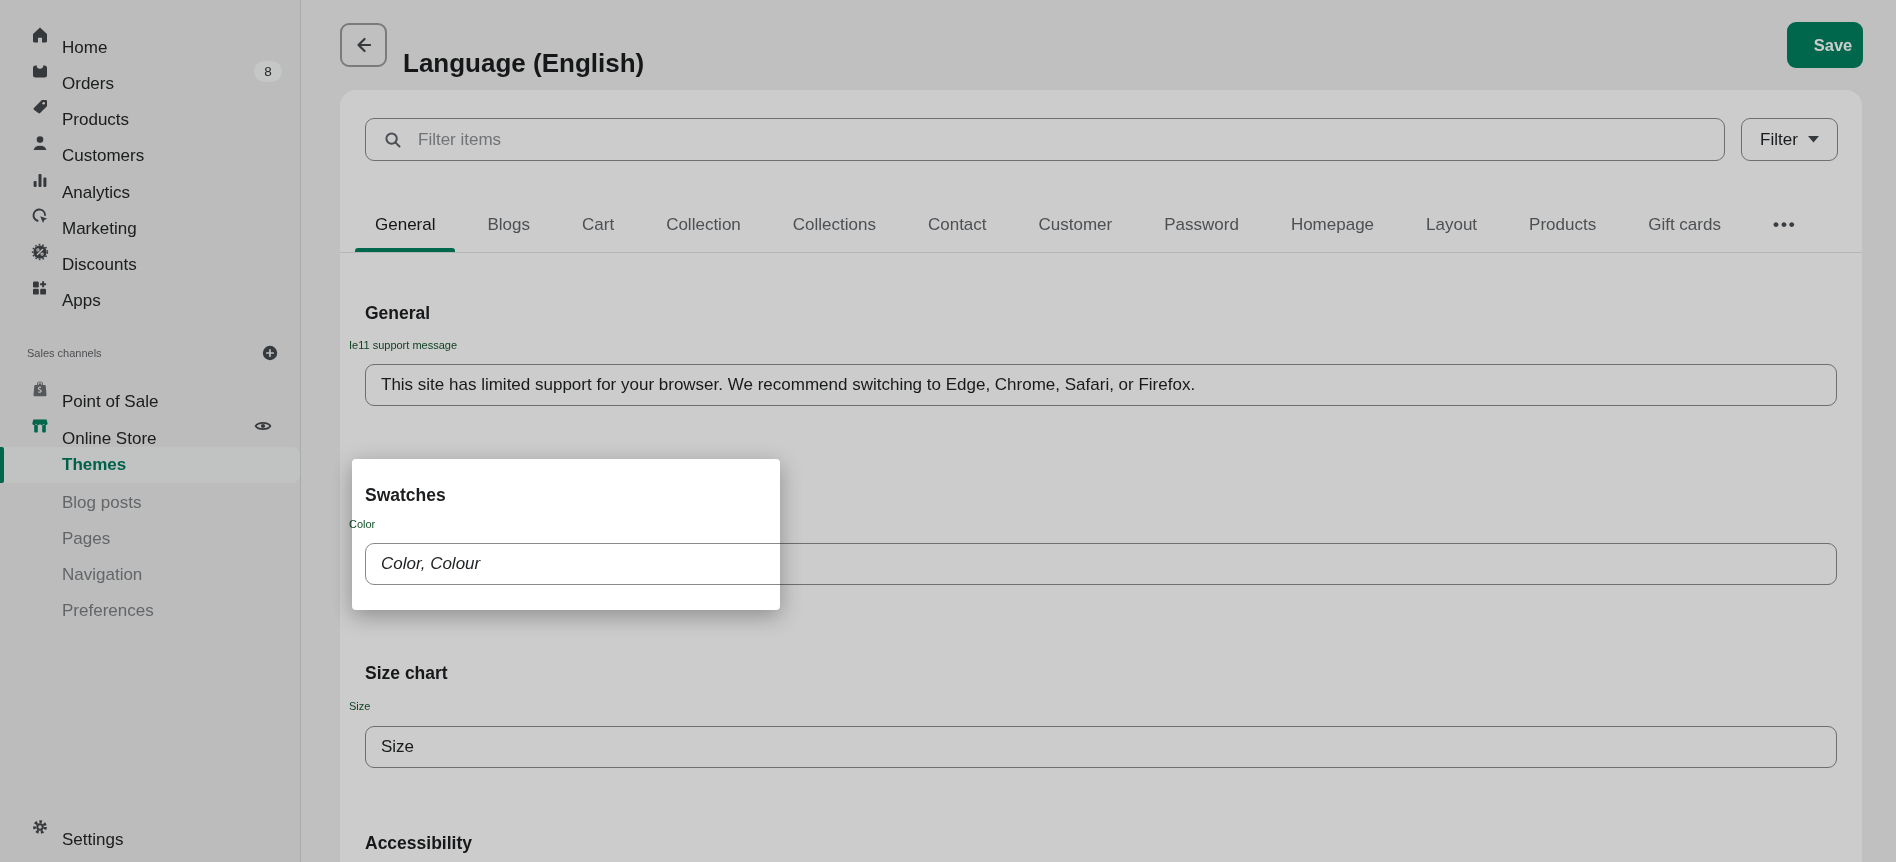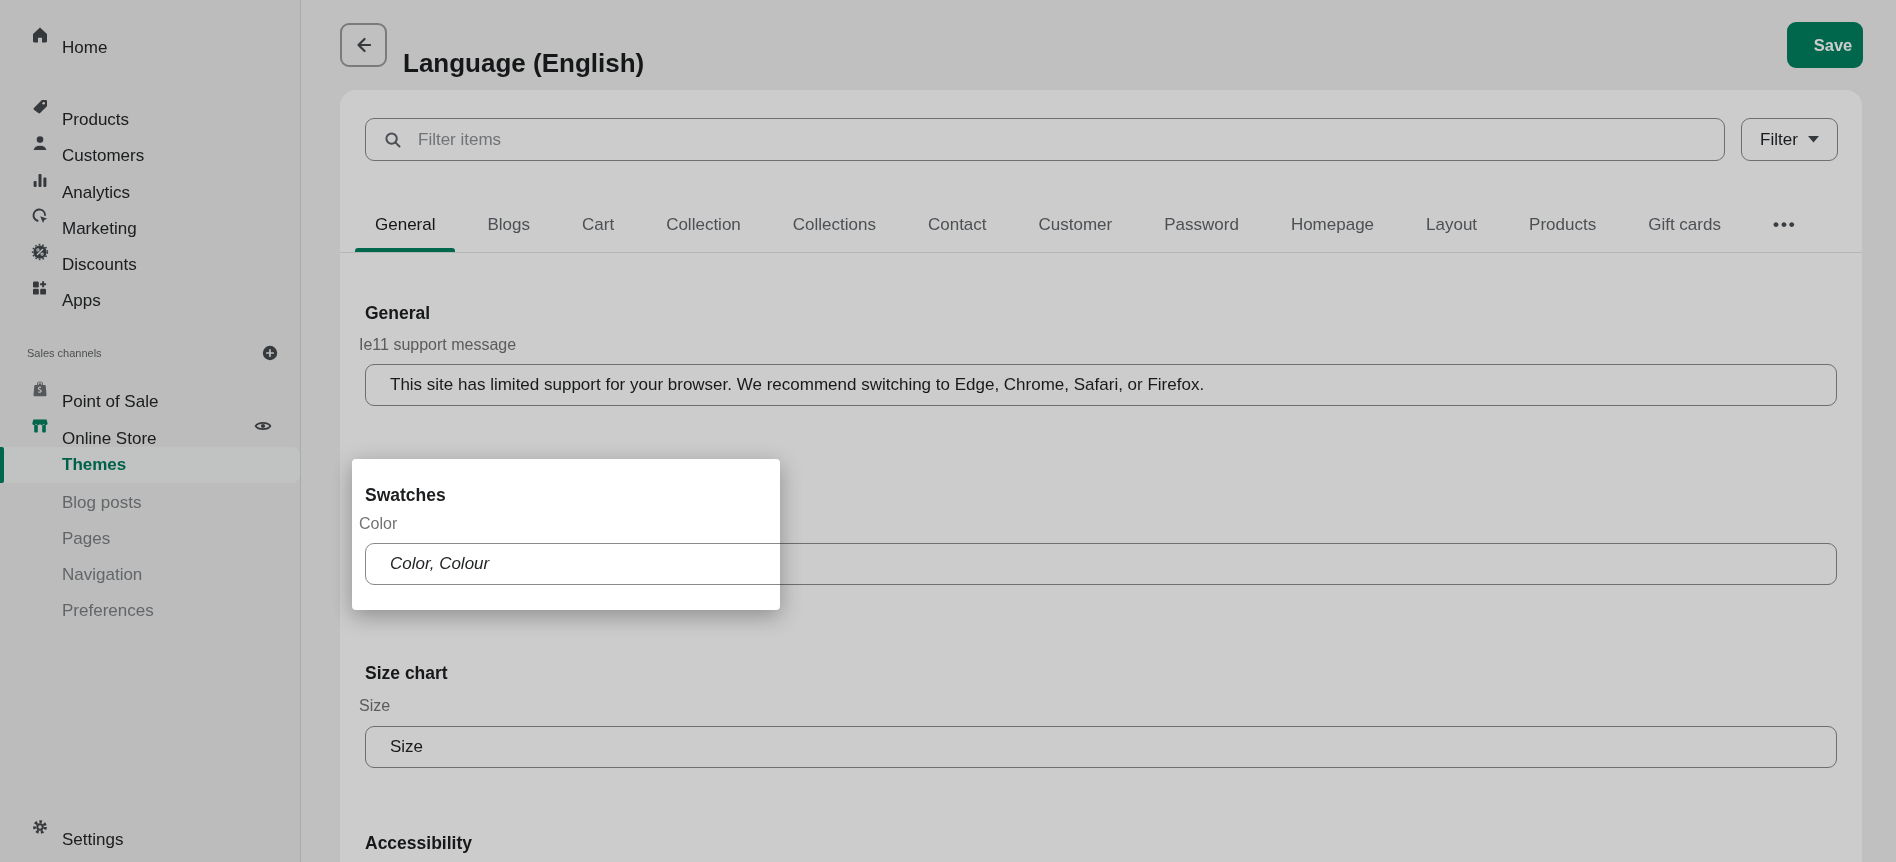--- a/index.html
+++ b/index.html
@@ -42,23 +42,23 @@
     font-size:17px;color:#1f2326;box-sizing:border-box;}
 
   .tabs{position:absolute;left:0;right:0;top:108px;height:55px;border-bottom:1px solid #e2e4e5;
     display:flex;gap:12px;padding-left:15px;box-sizing:border-box;}
   .tab{position:relative;padding:0 20px;line-height:54px;font-size:17px;color:#62666a;cursor:pointer;white-space:nowrap;}
   .tab.active{color:#1a1c1d;font-weight:500;}
   .tab.active::after{content:"";position:absolute;left:0;right:0;bottom:0;height:4px;background:#008060;border-radius:3px 3px 0 0;}
   .tab.more{letter-spacing:2px;font-weight:700;color:#4a4e52;}
 
   .sec-h{position:absolute;left:25px;font-size:17.5px;line-height:24px;font-weight:700;color:#1c1e20;}
-  .fld-l{position:absolute;left:19px;font-size:16px;line-height:24px;color:#737373;}
+  .fld-l{position:absolute;left:9px;font-size:11px;line-height:24px;color:#14532d;}
   .fld-i{position:absolute;left:25px;width:1472px;height:42px;border:1px solid #8a8a8a;border-radius:9px;box-sizing:border-box;
-    padding:0 24px;font-size:17px;font-family:inherit;color:#1f2123;background:#fff;outline:none;}
+    padding:0 15px;font-size:17px;font-family:inherit;color:#1f2123;background:#fff;outline:none;}
 
   
   .spotlight{position:absolute;left:352px;top:459px;width:428px;height:151px;border-radius:4px;z-index:100;
     pointer-events:none;box-shadow:0 0 0 3000px rgba(0,0,0,0.20), 0 6px 22px rgba(0,0,0,0.30);}
 
   svg{display:block;}
 </style>
 </head>
 <body>
 
@@ -68,20 +68,29 @@
 
     <div class="nav-row" style="top:17px">
       <span class="ic">
         <svg width="20" height="20" viewBox="0 0 20 20">
             <path d="M10 2.6 3 8.9v7.4a1.1 1.1 0 0 0 1.1 1.1H8v-4.7h4v4.7h3.9A1.1 1.1 0 0 0 17 16.3V8.9Z" fill="#44484c"></path>
           </svg>
       </span>
       <span class="lbl">Home</span>
     </div>
 
+    <div class="nav-row" style="top:53px">
+      <span class="ic">
+        <svg width="20" height="20" viewBox="0 0 20 20">
+            <path d="M5.5 4.5H6.8a3.2 3.2 0 0 0 6.4 0h1.3A2.5 2.5 0 0 1 17 7v7a2.5 2.5 0 0 1-2.5 2.5h-9A2.5 2.5 0 0 1 3 14V7a2.5 2.5 0 0 1 2.5-2.5Z" fill="#44484c"></path>
+          </svg>
+      </span>
+      <span class="lbl">Orders</span>
+      <span class="badge">8</span>
+    </div>
 
     <div class="nav-row" style="top:89px">
       <span class="ic">
         <svg width="20" height="20" viewBox="0 0 20 20">
             <path d="M11.3 3H16a1 1 0 0 1 1 1v4.7a1 1 0 0 1-.3.7l-6.6 6.7a1.25 1.25 0 0 1-1.8 0L3.9 12.7a1.25 1.25 0 0 1 0-1.8l6.7-6.6a1 1 0 0 1 .7-.3Z" fill="#44484c"></path>
             <circle cx="13.7" cy="6.3" r="1.3" fill="#ebebeb"></circle>
           </svg>
       </span>
       <span class="lbl">Products</span>
     </div>

